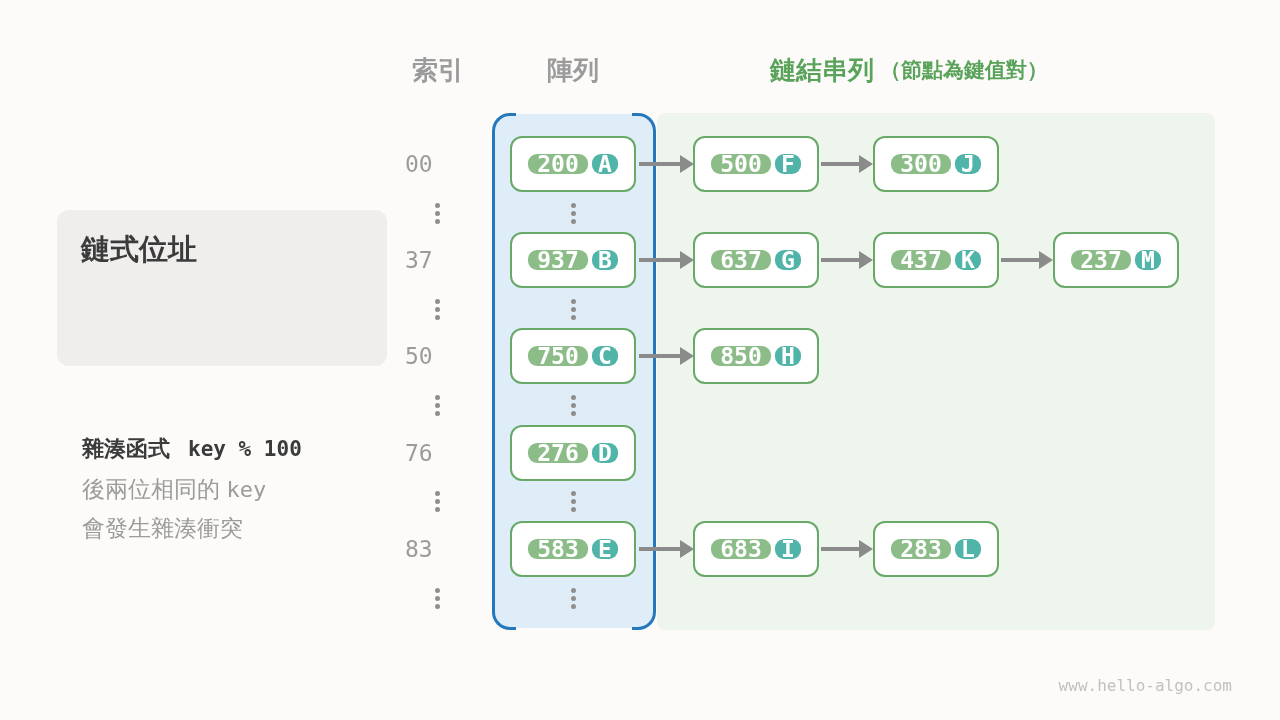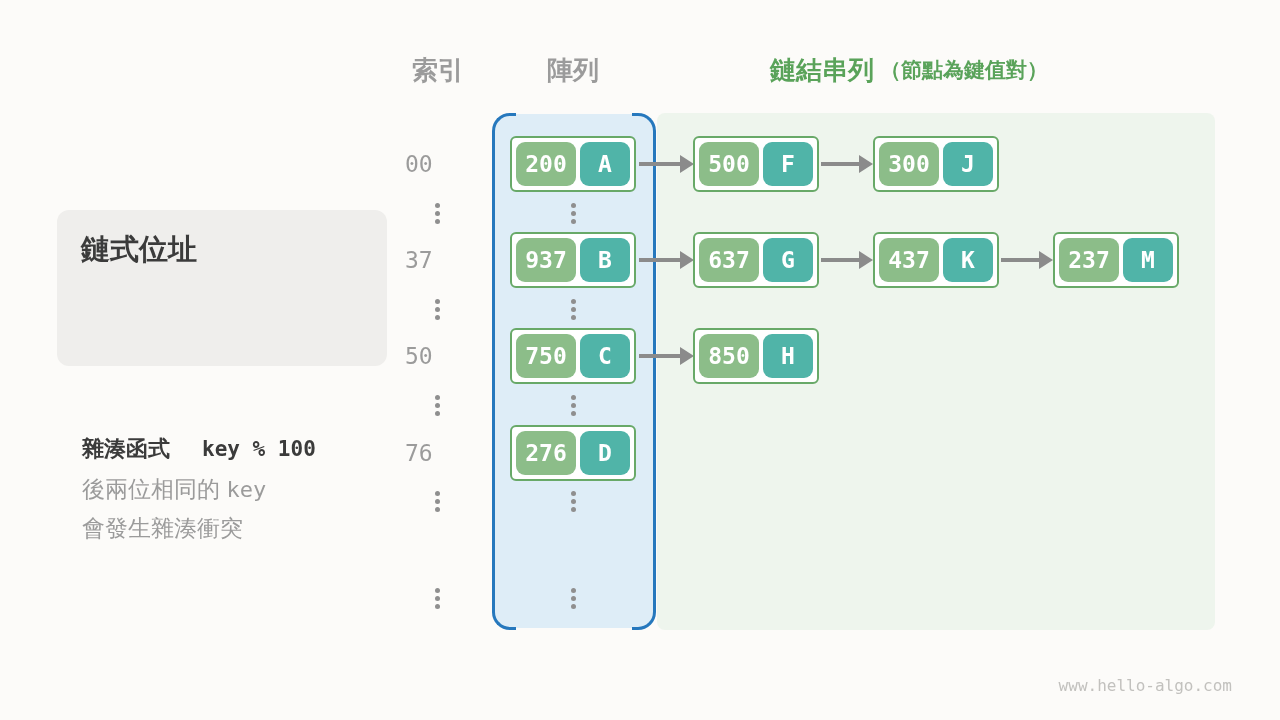--- a/index.html
+++ b/index.html
@@ -22,21 +22,21 @@
   .head-list .note{font-size:21px;font-weight:bold;}
   
   .callout{
     position:absolute;left:57px;top:210px;width:330px;height:156px;
     background:var(--box-fill);border-radius:12px;box-sizing:border-box;
     padding:20px 24px;
   }
   .callout .title{font-size:29px;font-weight:bold;color:var(--dark-text);}
   .callout .body{margin-top:12px;font-size:23px;line-height:35px;color:var(--gray-text);}
   .hash-note{position:absolute;left:82px;top:434px;width:320px;}
-  .hash-note .line1{display:flex;align-items:baseline;gap:32px;}
+  .hash-note .line1{display:flex;align-items:baseline;gap:18px;}
   .hash-note .label{font-size:22px;font-weight:bold;color:var(--dark-text);}
   .hash-note .code{font-family:"DejaVu Sans Mono","Liberation Mono",monospace;color:var(--dark-text);}
   .hash-note .line1 .code{font-size:21px;font-weight:bold;}
   .hash-note .gray-line{margin-top:12px;font-size:23px;line-height:26px;color:var(--gray-text);}
   .hash-note .gray-line .code{color:var(--gray-text);font-size:22px;}
   
   .array-fill{
     position:absolute;left:494px;top:114px;width:160px;height:514px;
     background:var(--blue-fill);border-radius:16px;
   }
@@ -49,22 +49,22 @@
   .bracket.right{left:632px;border:3px solid var(--blue-border);border-left:none;border-radius:0 18px 18px 0;}
   
   .row{position:absolute;left:0;width:1280px;height:56px;}
   .r0{top:136px}.r1{top:232px}.r2{top:328px}.r3{top:425px}.r4{top:521px}
   .idx{
     position:absolute;left:405px;width:64px;height:56px;line-height:56px;text-align:left;
     font-family:"DejaVu Sans Mono","Liberation Mono",monospace;font-size:23px;color:var(--gray-text);
   }
   .node{
     position:absolute;top:0;width:126px;height:56px;box-sizing:border-box;
-    background:#ffffff;border:2.5px solid var(--node-border);border-radius:6px;
-    display:flex;gap:4px;padding:4px;
+    background:#ffffff;border:2.5px solid var(--node-border);border-radius:12px;
+    display:flex;gap:4px;padding:16px;
   }
   .cell{
     border-radius:9px;color:#ffffff;display:flex;align-items:center;justify-content:center;
     font-family:"DejaVu Sans Mono","Liberation Mono",monospace;font-size:23px;font-weight:bold;
   }
   .cell.key{width:60px;background:var(--key-green);}
   .cell.val{flex:1;background:var(--val-teal);}
   .n1{left:510px}.n2{left:693px}.n3{left:873px}.n4{left:1053px}
   .arrow{position:absolute;top:26px;height:4px;background:var(--arrow);}
   .arrow::after{
@@ -171,20 +171,37 @@
   </div>
 
   <div class="row r3">
     <div class="idx">76</div>
     <div class="node n1">
       <span class="cell key">276</span>
       <span class="cell val">D</span>
     </div>
   </div>
 
+  <div class="row r4">
+    <div class="idx">83</div>
+    <div class="node n1">
+      <span class="cell key">583</span>
+      <span class="cell val">E</span>
+    </div>
+    <div class="arrow a1"></div>
+    <div class="node n2">
+      <span class="cell key">683</span>
+      <span class="cell val">I</span>
+    </div>
+    <div class="arrow a2"></div>
+    <div class="node n3">
+      <span class="cell key">283</span>
+      <span class="cell val">L</span>
+    </div>
+  </div>
 
   <div class="dots dx d0">
       <i></i>
       <i></i>
       <i></i>
     </div>
   <div class="dots dx d1">
       <i></i>
       <i></i>
       <i></i>

